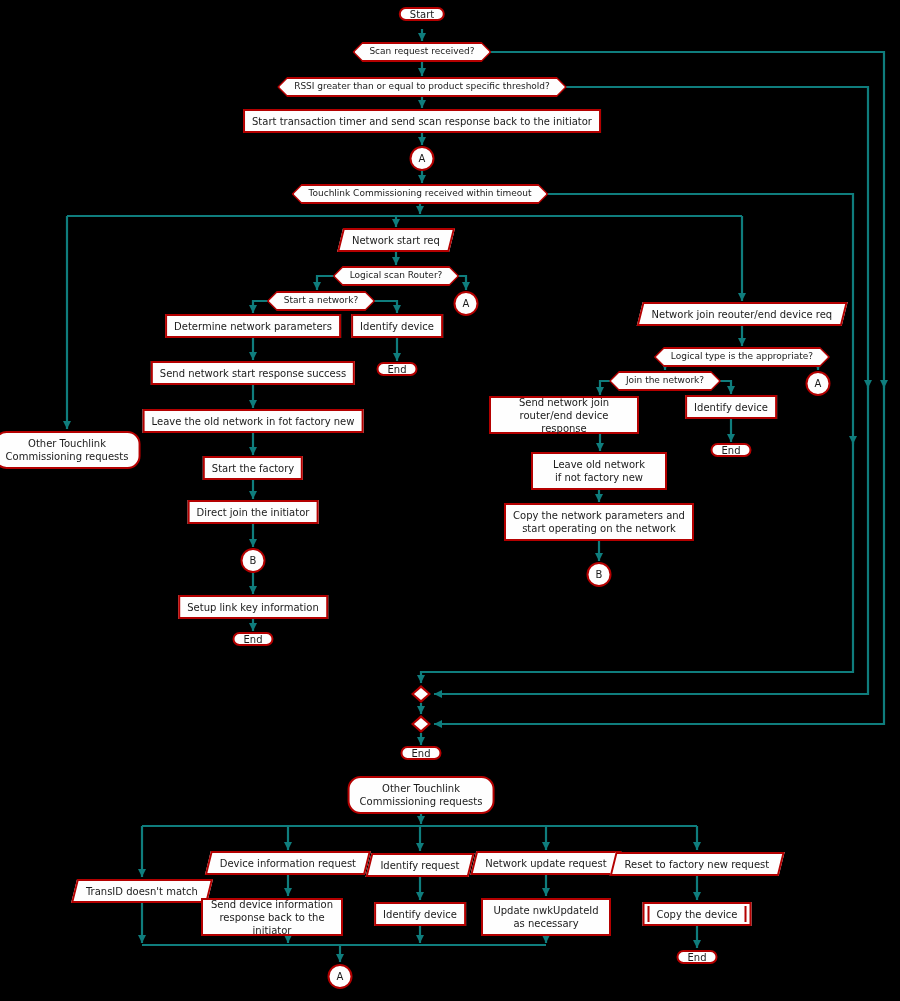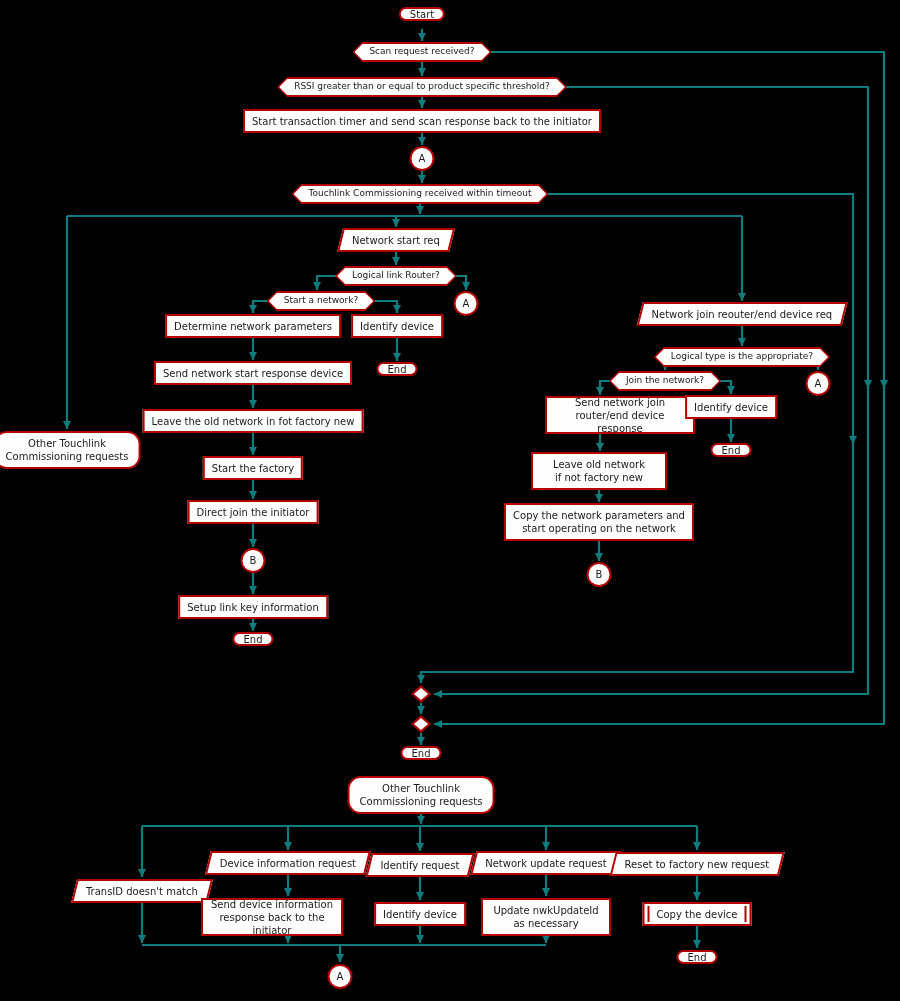--- a/index.html
+++ b/index.html
@@ -118,41 +118,41 @@
 <div class="node rect" style="left:422px;top:109px">Start transaction timer and send scan response back to the initiator</div>
 <div class="node circle" style="left:422px;top:146px">A</div>
 <div class="node hex" style="left:420px;top:184px"><span>Touchlink Commissioning received within timeout</span></div>
 
 <div class="node biground" style="left:67px;top:431px">Other Touchlink
 Commissioning requests</div>
 
 <div class="node para" style="left:396px;top:228px">
     <span>Network start req</span>
   </div>
-<div class="node hex" style="left:396px;top:266px"><span>Logical link Router?</span></div>
+<div class="node hex" style="left:396px;top:266px"><span>Logical scan Router?</span></div>
 <div class="node hex" style="left:321px;top:291px"><span>Start a network?</span></div>
 <div class="node circle" style="left:466px;top:291px">A</div>
 <div class="node rect" style="left:253px;top:314px">Determine network parameters</div>
-<div class="node rect" style="left:253px;top:361px">Send network start response device</div>
+<div class="node rect" style="left:253px;top:361px">Send network start response success</div>
 <div class="node rect" style="left:253px;top:409px">Leave the old network in fot factory new</div>
 <div class="node rect" style="left:253px;top:456px">Start the factory</div>
 <div class="node rect" style="left:253px;top:500px">Direct join the initiator</div>
 <div class="node circle" style="left:253px;top:548px">B</div>
 <div class="node rect" style="left:253px;top:595px">Setup link key information</div>
 <div class="node cap" style="left:253px;top:632px">End</div>
 <div class="node rect" style="left:397px;top:314px">Identify device</div>
 <div class="node cap" style="left:397px;top:362px">End</div>
 
 <div class="node para" style="left:742px;top:302px">
     <span>Network join reouter/end device req</span>
   </div>
 <div class="node hex" style="left:742px;top:347px"><span>Logical type is the appropriate?</span></div>
 <div class="node circle" style="left:818px;top:371px">A</div>
 <div class="node hex" style="left:665px;top:371px"><span>Join the network?</span></div>
-<div class="node rect two" style="left:620px;top:396px;width:150px">Send network join
+<div class="node rect two" style="left:564px;top:396px;width:150px">Send network join
 router/end device response</div>
 <div class="node rect" style="left:731px;top:395px">Identify device</div>
 <div class="node cap" style="left:731px;top:443px">End</div>
 <div class="node rect two" style="left:599px;top:452px;width:136px">Leave old network
 if not factory new</div>
 <div class="node rect two" style="left:599px;top:503px;width:190px">Copy the network parameters and
 start operating on the network</div>
 <div class="node circle" style="left:599px;top:562px">B</div>
 
 <div class="node diam" style="left:421px;top:685px"><i></i></div>

